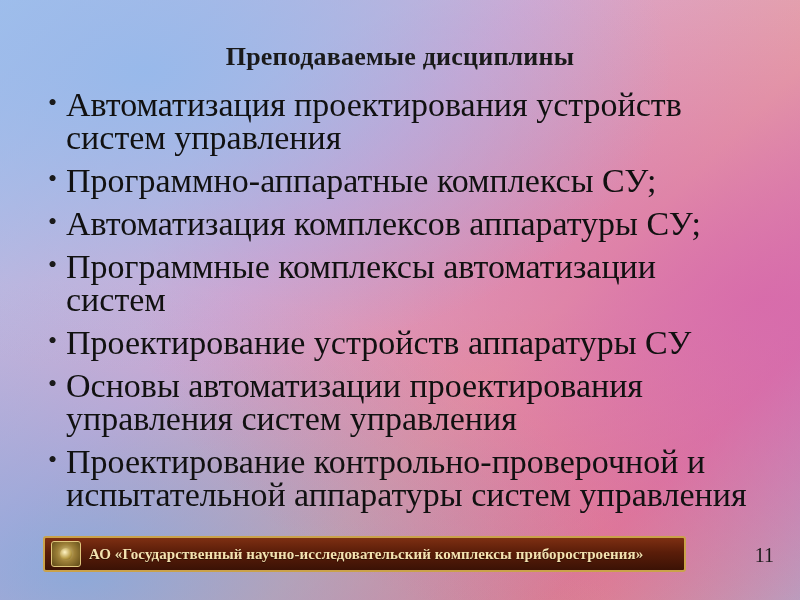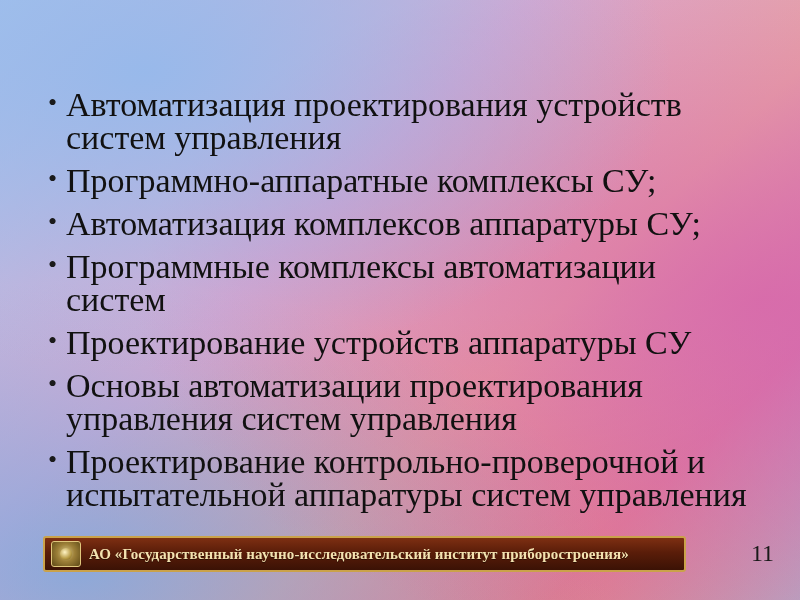--- a/index.html
+++ b/index.html
@@ -117,29 +117,30 @@
     color: #f3e2b0;
     white-space: nowrap;
     letter-spacing: 0.1px;
     text-shadow: 0 1px 0 #2a0d03;
   }
 
   .page-number {
     position: absolute;
     right: 26px;
     bottom: 33px;
-    font-size: 24px;
+    font-size: 20px;
     color: #1a1a1a;
   }
 </style>
 </head>
 <body>
 
 <div class="slide">
 
+  <div class="title">Преподаваемые дисциплины</div>
 
   <div class="bullets">
 
     <div class="bullet">
       <span class="bullet-mark">•</span>
       <span class="bullet-text">Автоматизация проектирования устройств систем управления</span>
     </div>
 
     <div class="bullet">
       <span class="bullet-mark">•</span>
@@ -168,18 +169,18 @@
 
     <div class="bullet">
       <span class="bullet-mark">•</span>
       <span class="bullet-text">Проектирование контрольно-проверочной и испытательной аппаратуры систем управления</span>
     </div>
 
   </div>
 
   <div class="footer-bar">
     <span class="emblem"></span>
-    <span class="footer-text">АО «Государственный научно-исследовательский институт приборостроения»</span>
+    <span class="footer-text">АО «Государственный научно-исследовательский комплексы приборостроения»</span>
   </div>
 
   <div class="page-number">11</div>
 
 </div>
 
 </body></html>

